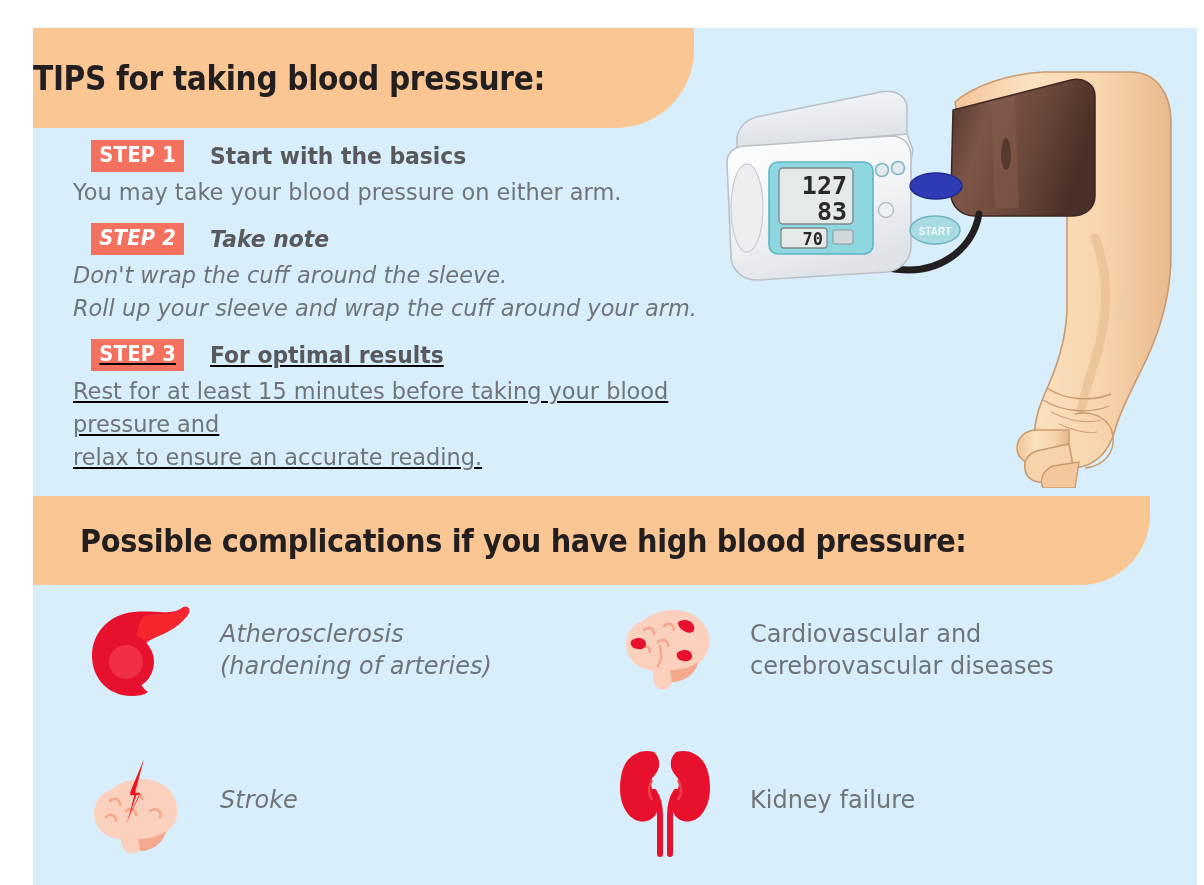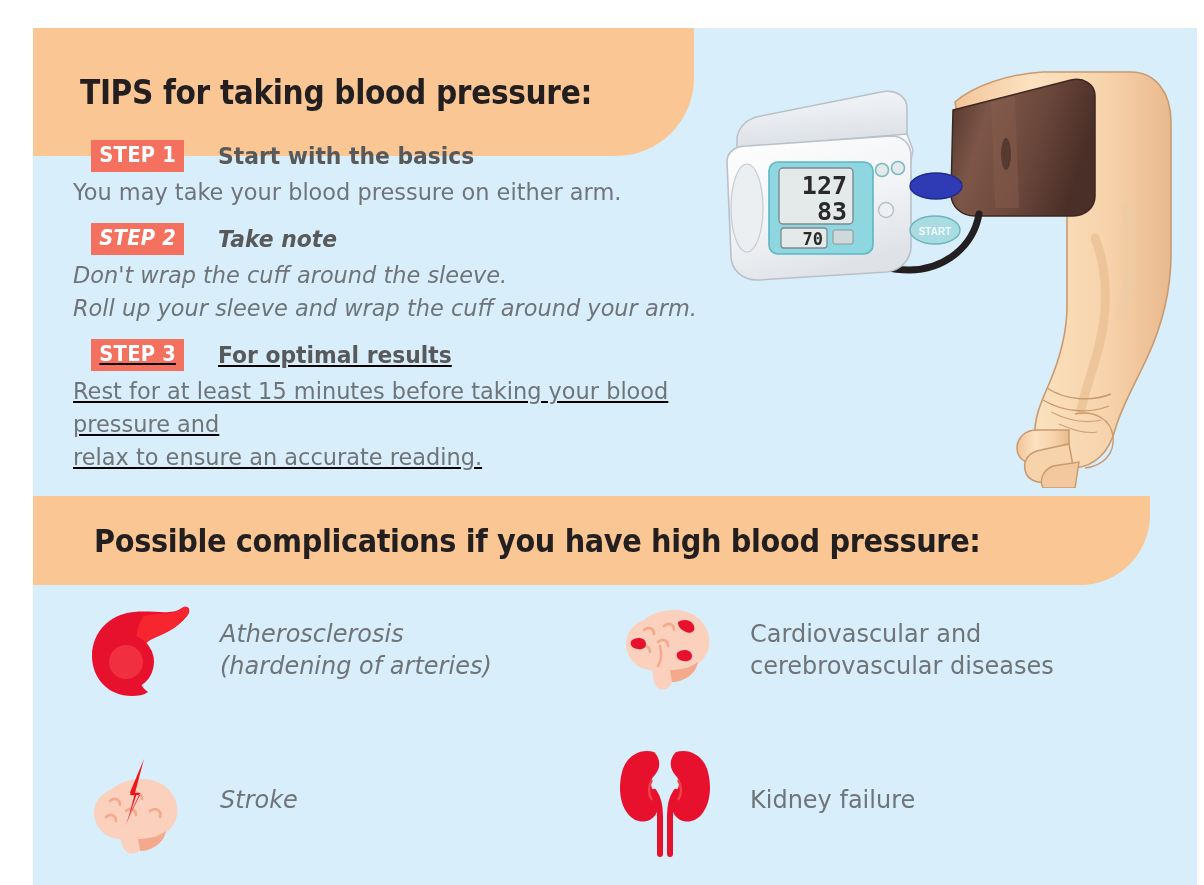--- a/index.html
+++ b/index.html
@@ -23,29 +23,28 @@
   }
   
   .banner{
     position:absolute;
     background:#fac794;
     display:flex;align-items:center;
     box-sizing:border-box;
   }
   .banner-tips{
     left:0;top:0;
-    width:661px;height:128px;
+    width:661px;height:100px;
     border-bottom-right-radius:78px;
-    padding-left:47px;
   }
   .banner-compl{
     left:0;top:468px;
     width:1117px;height:89px;
     border-bottom-right-radius:70px;
-    padding-left:61px;
+    padding-left:47px;
   }
   .banner-title{
     font-family:"DejaVu Sans","Liberation Sans",sans-serif;
     font-weight:bold;
     color:#231f20;
     letter-spacing:-0.4px;
     white-space:nowrap;
     transform:scaleX(0.90);
     transform-origin:left center;
   }
@@ -54,21 +53,21 @@
 
   
   .steps{
     position:absolute;
     left:38px;top:112px;
     width:700px;
   }
   .step-block{margin-bottom:4px;}
   .step-head{
     display:flex;align-items:center;
-    gap:27px;
+    gap:19px;
     margin-bottom:1px;
     padding-left:20px;
   }
   .step-badge{
     background:#f4705f;
     color:#ffffff;
     font-weight:bold;
     font-size:21px;
     line-height:1;
     padding:5px 9px 6px 9px;

